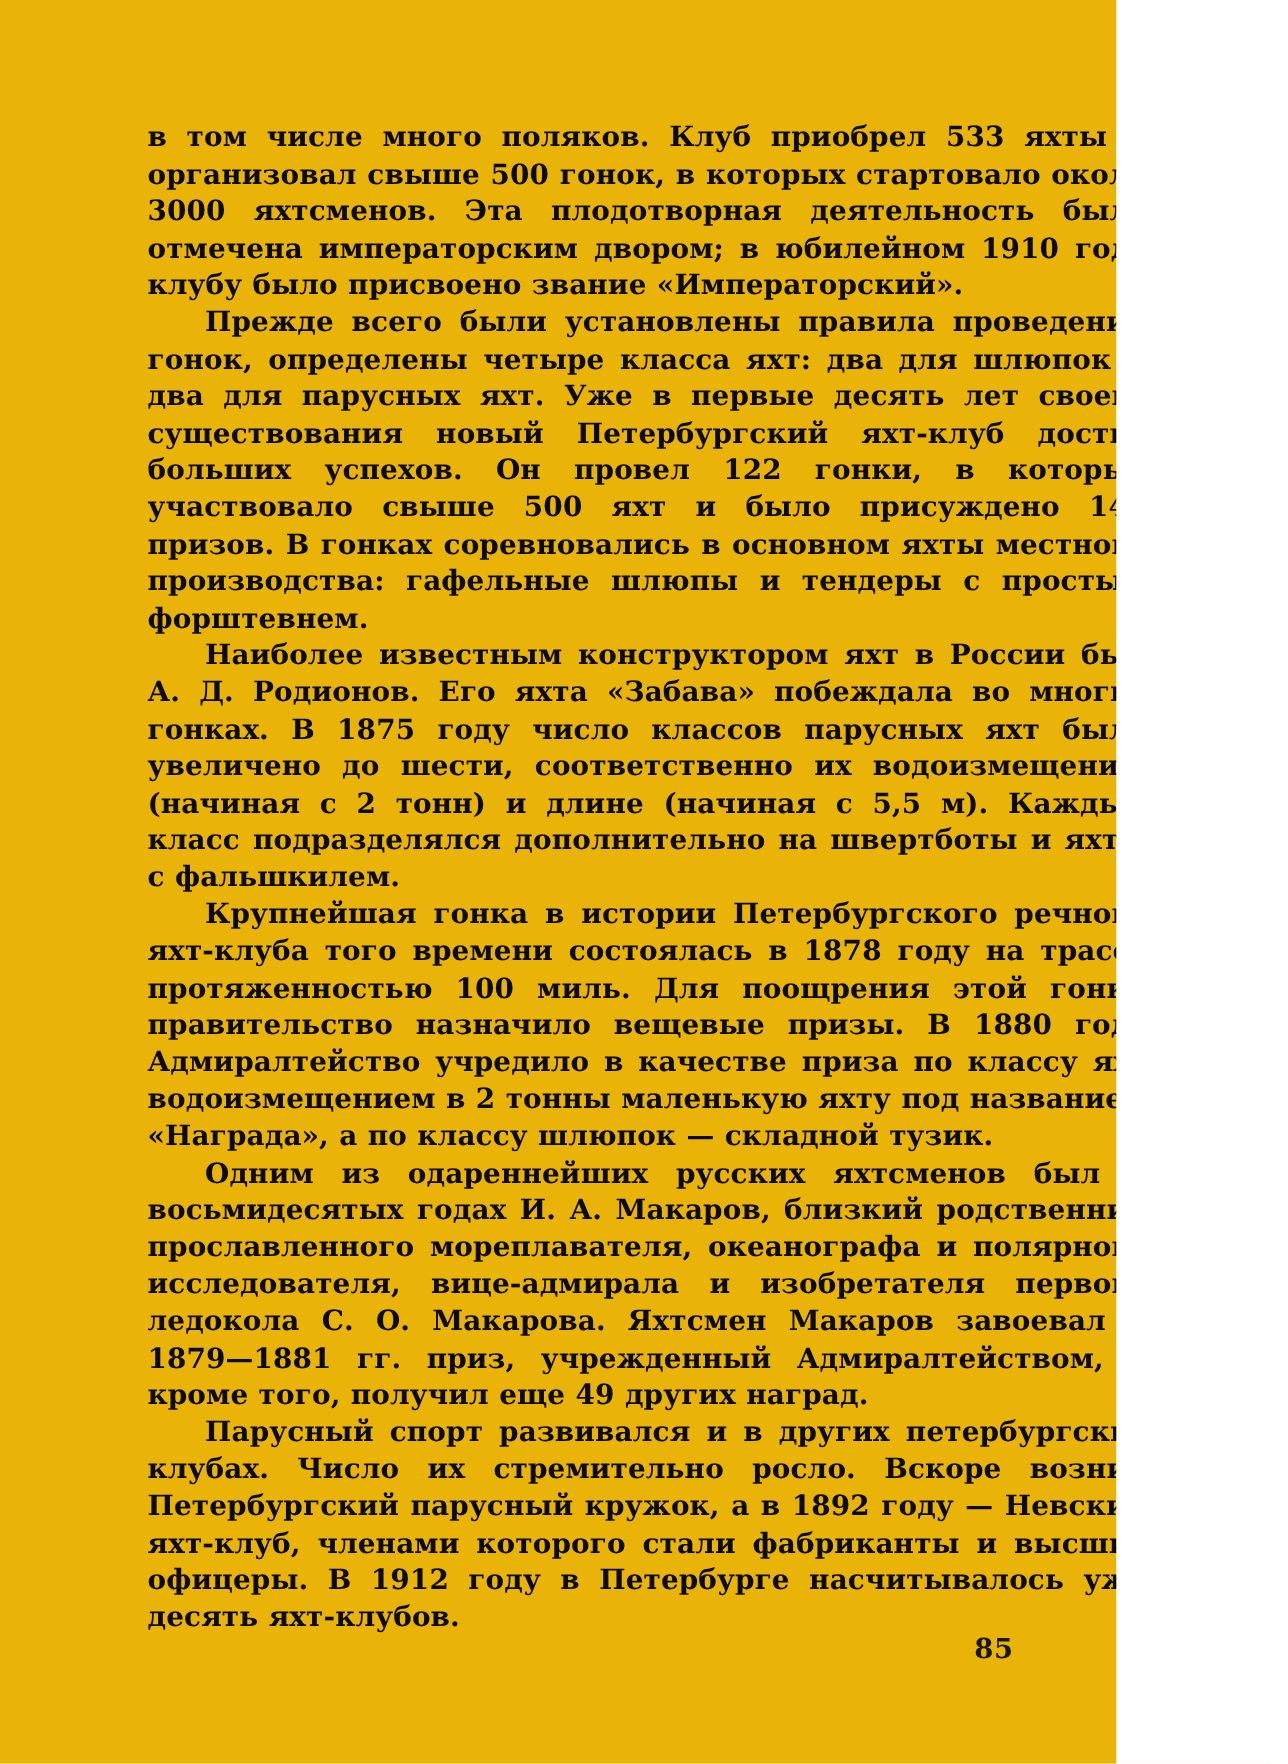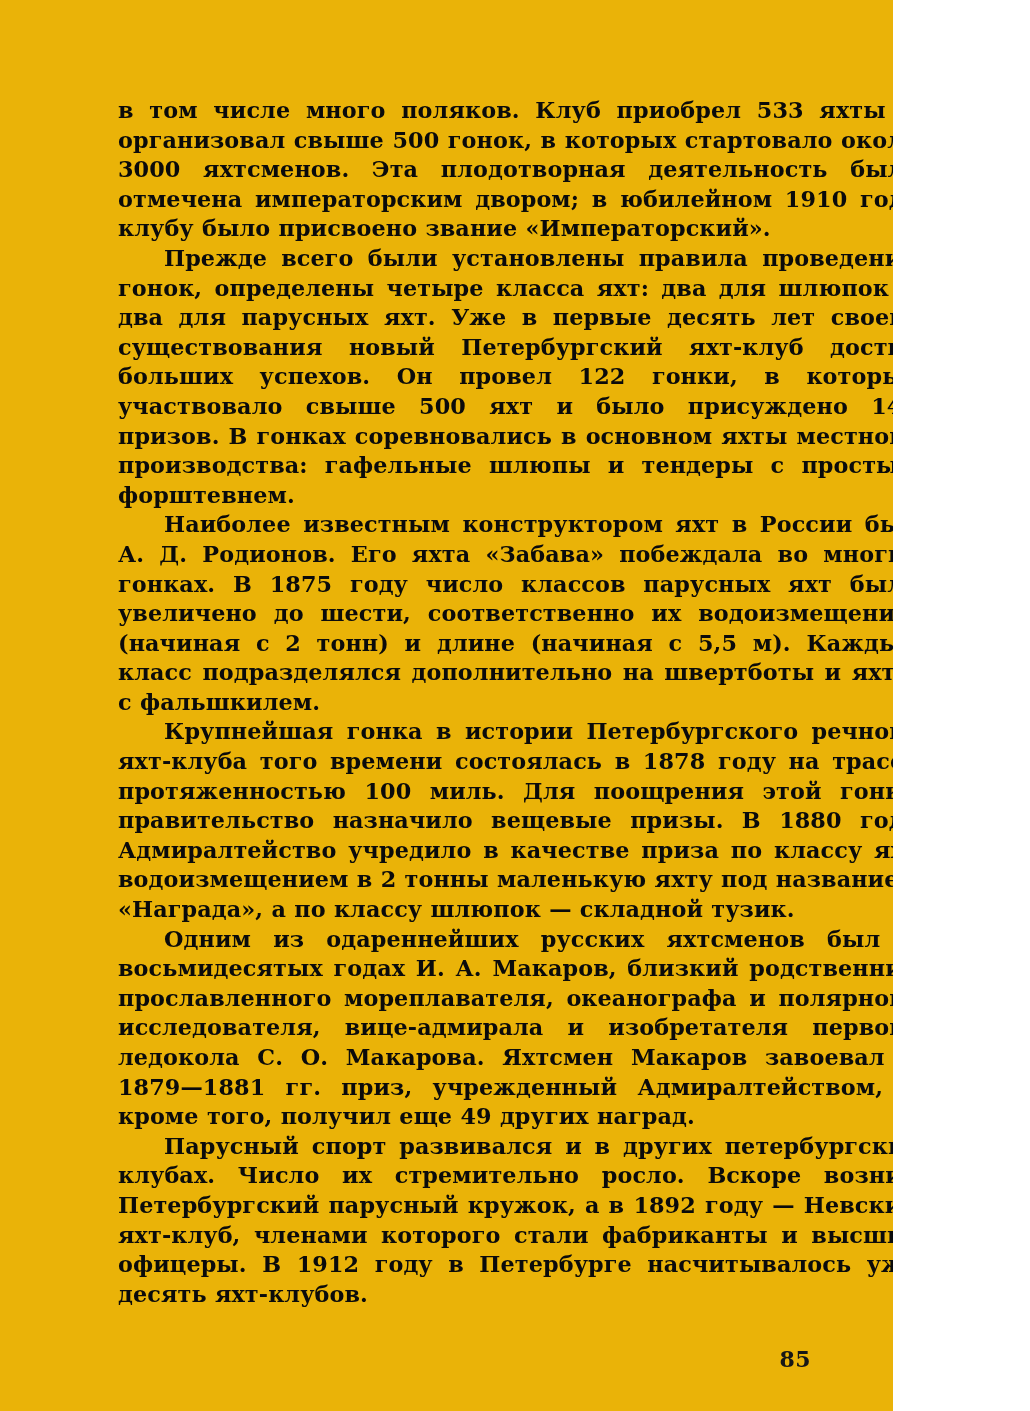--- a/index.html
+++ b/index.html
@@ -47,21 +47,20 @@
 
   .page-number {
     position: absolute;
     right: 82px;
     top: 1306px;
     font-size: 22px;
     font-weight: 700;
     color: #171717;
     font-family: "DejaVu Serif", "Liberation Serif", serif;
     letter-spacing: 0.5px;
-    margin-top: 40px;
   }
 </style>
 </head>
 <body>
 
 <div class="page">
 
   <div class="text-block">
     <p class="para continuation">в том числе много поляков. Клуб приобрел 533 яхты и организовал свыше 500 гонок, в которых стартовало около 3000 яхтсменов. Эта плодотворная деятельность была отмечена императорским двором; в юбилейном 1910 году клубу было присвоено звание «Императорский».</p>
     <p class="para">Прежде всего были установлены правила проведения гонок, определены четыре класса яхт: два для шлюпок и два для парусных яхт. Уже в первые десять лет своего существования новый Петербургский яхт-клуб достиг больших успехов. Он провел 122 гонки, в которых участвовало свыше 500 яхт и было присуждено 147 призов. В гонках соревновались в основном яхты местного производства: гафельные шлюпы и тендеры с простым форштевнем.</p>

